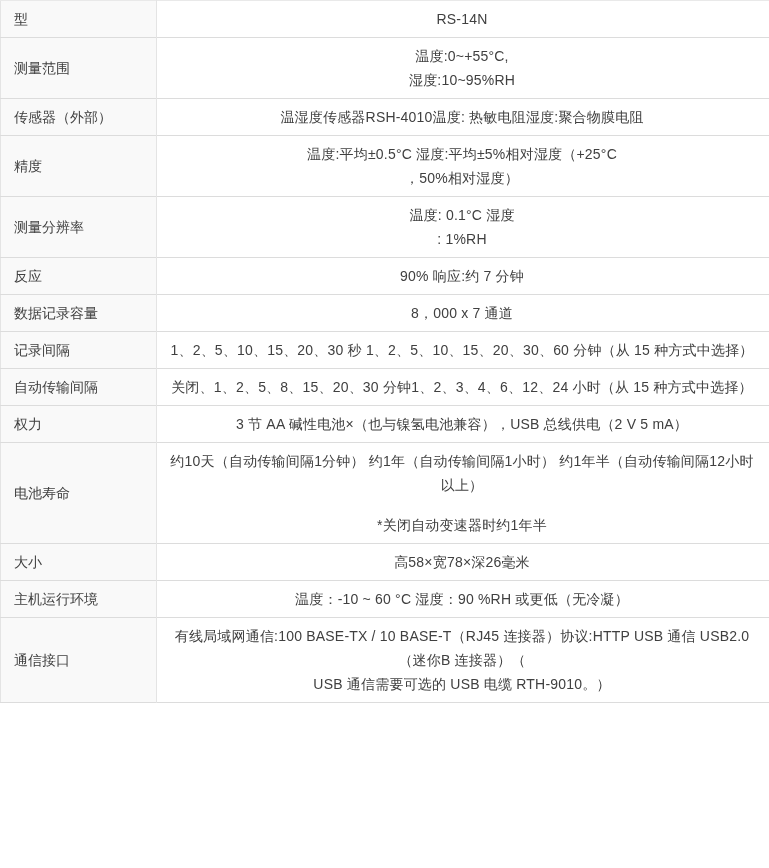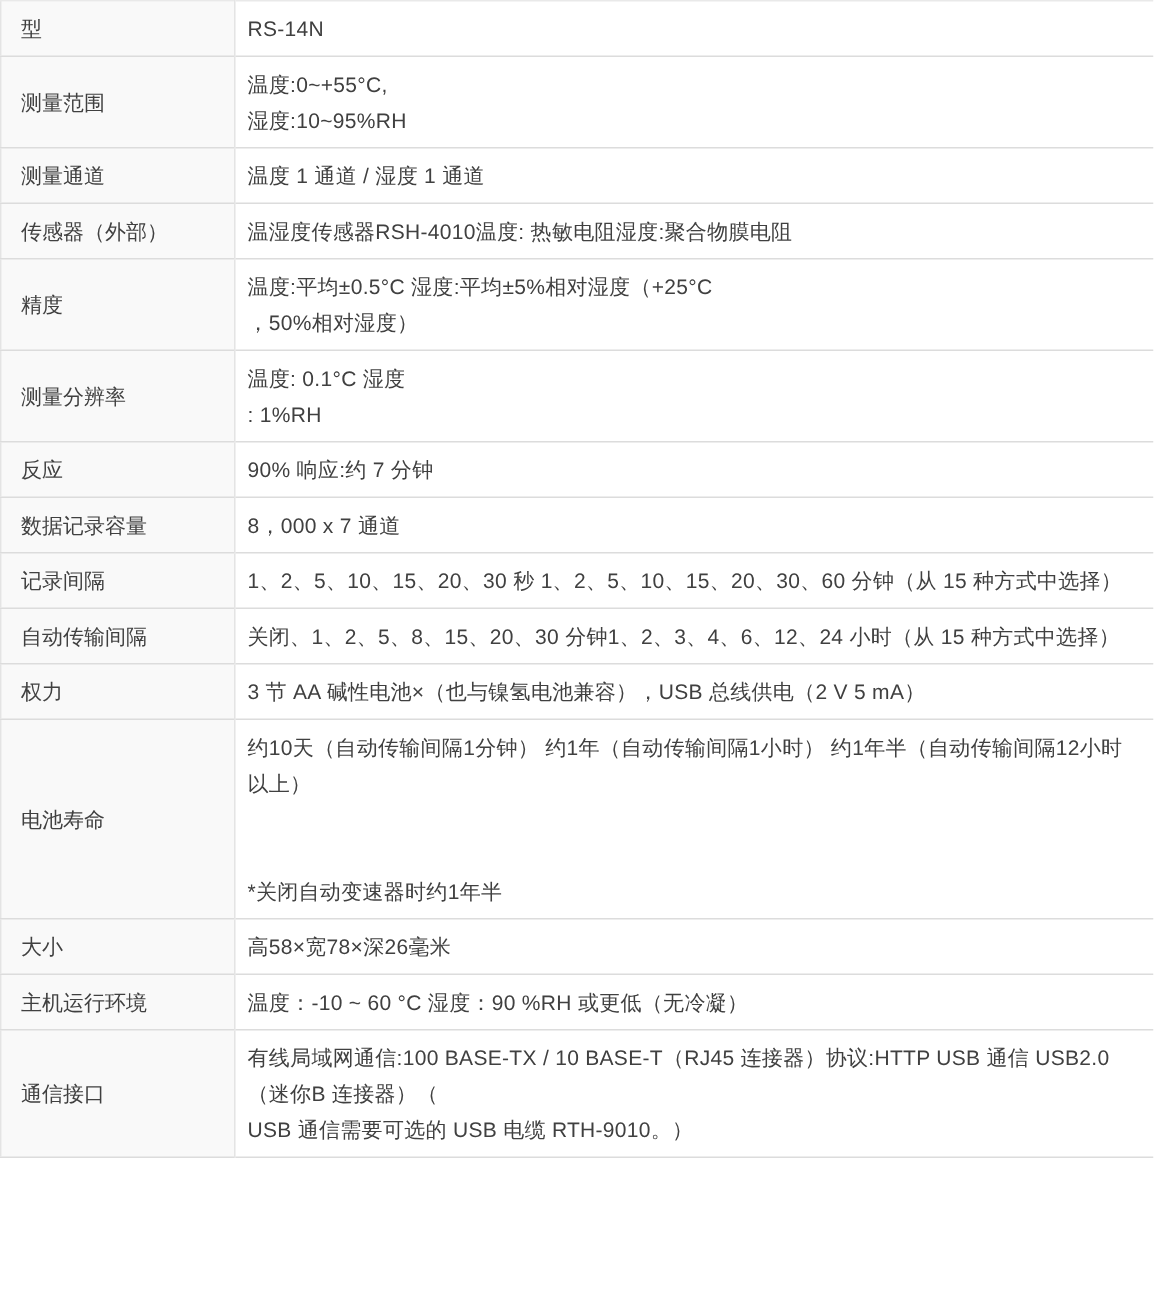--- a/index.html
+++ b/index.html
@@ -35,42 +35,39 @@
     border-right: 1px solid #e4e4e4;
     line-height: 24px;
     box-sizing: border-box;
   }
   table.spec td {
     vertical-align: middle;
     padding: 6px 10px 6px 8px;
     line-height: 24px;
     white-space: pre-line;
     letter-spacing: 0.2px;
+    text-align: center;
   }
   table.spec td .note {
-    margin-top: 48px;
+    margin-top: 16px;
   }
 </style>
 </head>
 <body>
 
 <table class="spec">
   <tbody>
       <tr>
         <th>型</th>
         <td>RS-14N</td>
       </tr>
       <tr>
         <th>测量范围</th>
         <td>温度:0~+55°C,
 湿度:10~95%RH</td>
-      </tr>
-      <tr>
-        <th>测量通道</th>
-        <td>温度 1 通道 / 湿度 1 通道</td>
       </tr>
       <tr>
         <th>传感器（外部）</th>
         <td>温湿度传感器RSH-4010温度: 热敏电阻湿度:聚合物膜电阻</td>
       </tr>
       <tr>
         <th>精度</th>
         <td>温度:平均±0.5°C 湿度:平均±5%相对湿度（+25°C
 ，50%相对湿度）</td>
       </tr>

